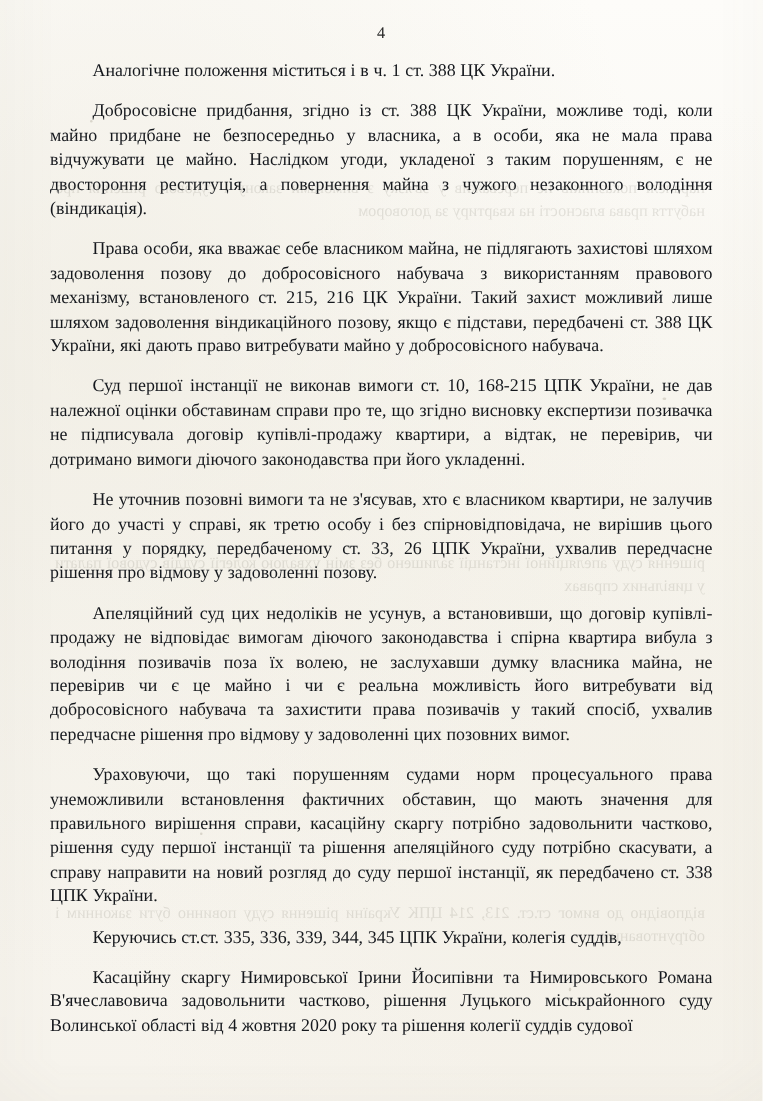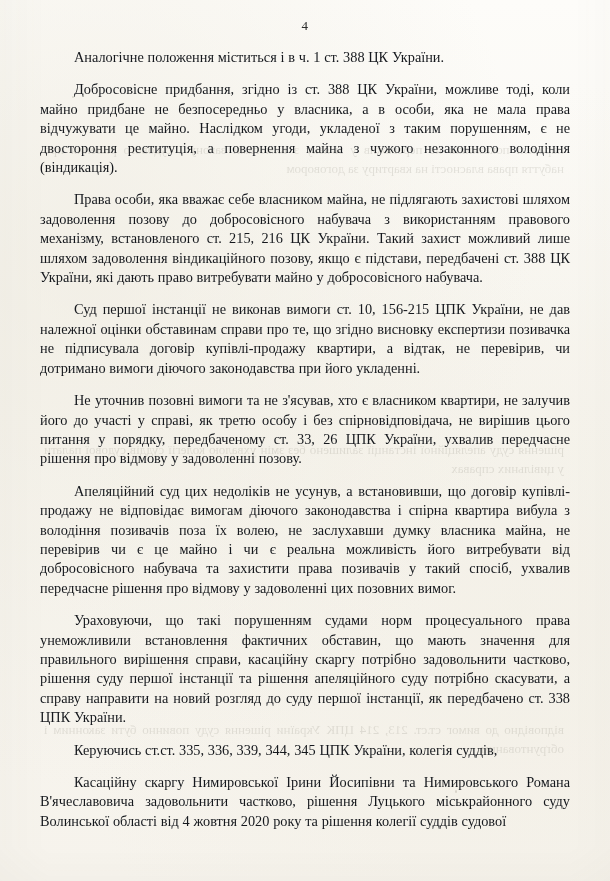--- a/index.html
+++ b/index.html
@@ -98,21 +98,21 @@
   <div class="speck" style="left:530px; top:318px; width:3px; height:2px;"></div>
   <div class="speck" style="left:160px; top:666px; width:2px; height:2px;"></div>
   <div class="speck" style="left:455px; top:790px; width:2px; height:3px;"></div>
 
   <div class="page-number">4</div>
 
   <div class="body-text">
     <p>Аналогічне положення міститься і в ч. 1 ст. 388 ЦК України.</p>
     <p>Добросовісне придбання, згідно із ст. 388 ЦК України, можливе тоді, коли майно придбане не безпосередньо у власника, а в особи, яка не мала права відчужувати це майно. Наслідком угоди, укладеної з таким порушенням, є не двостороння реституція, а повернення майна з чужого незаконного володіння (віндикація).</p>
     <p>Права особи, яка вважає себе власником майна, не підлягають захистові шляхом задоволення позову до добросовісного набувача з використанням правового механізму, встановленого ст. 215, 216 ЦК України. Такий захист можливий лише шляхом задоволення віндикаційного позову, якщо є підстави, передбачені ст. 388 ЦК України, які дають право витребувати майно у добросовісного набувача.</p>
-    <p>Суд першої інстанції не виконав вимоги ст. 10, 156-215 ЦПК України, не дав належної оцінки обставинам справи про те, що згідно висновку експертизи позивачка не підписувала договір купівлі-продажу квартири, а відтак, не перевірив, чи дотримано вимоги діючого законодавства при його укладенні.</p>
+    <p>Суд першої інстанції не виконав вимоги ст. 10, 168-215 ЦПК України, не дав належної оцінки обставинам справи про те, що згідно висновку експертизи позивачка не підписувала договір купівлі-продажу квартири, а відтак, не перевірив, чи дотримано вимоги діючого законодавства при його укладенні.</p>
     <p>Не уточнив позовні вимоги та не з'ясував, хто є власником квартири, не залучив його до участі у справі, як третю особу і без спірновідповідача, не вирішив цього питання у порядку, передбаченому ст. 33, 26 ЦПК України, ухвалив передчасне рішення про відмову у задоволенні позову.</p>
     <p>Апеляційний суд цих недоліків не усунув, а встановивши, що договір купівлі-продажу не відповідає вимогам діючого законодавства і спірна квартира вибула з володіння позивачів поза їх волею, не заслухавши думку власника майна, не перевірив чи є це майно і чи є реальна можливість його витребувати від добросовісного набувача та захистити права позивачів у такий спосіб, ухвалив передчасне рішення про відмову у задоволенні цих позовних вимог.</p>
     <p>Ураховуючи, що такі порушенням судами норм процесуального права унеможливили встановлення фактичних обставин, що мають значення для правильного вирішення справи, касаційну скаргу потрібно задовольнити частково, рішення суду першої інстанції та рішення апеляційного суду потрібно скасувати, а справу направити на новий розгляд до суду першої інстанції, як передбачено ст. 338 ЦПК України.</p>
     <p>Керуючись ст.ст. 335, 336, 339, 344, 345 ЦПК України, колегія суддів,</p>
     <p>Касаційну скаргу Нимировської Ірини Йосипівни та Нимировського Романа В'ячеславовича задовольнити частково,  рішення Луцького міськрайонного суду Волинської області від 4 жовтня 2020 року та рішення колегії суддів судової</p>
   </div>
 
 </div>
 
 </body></html>

